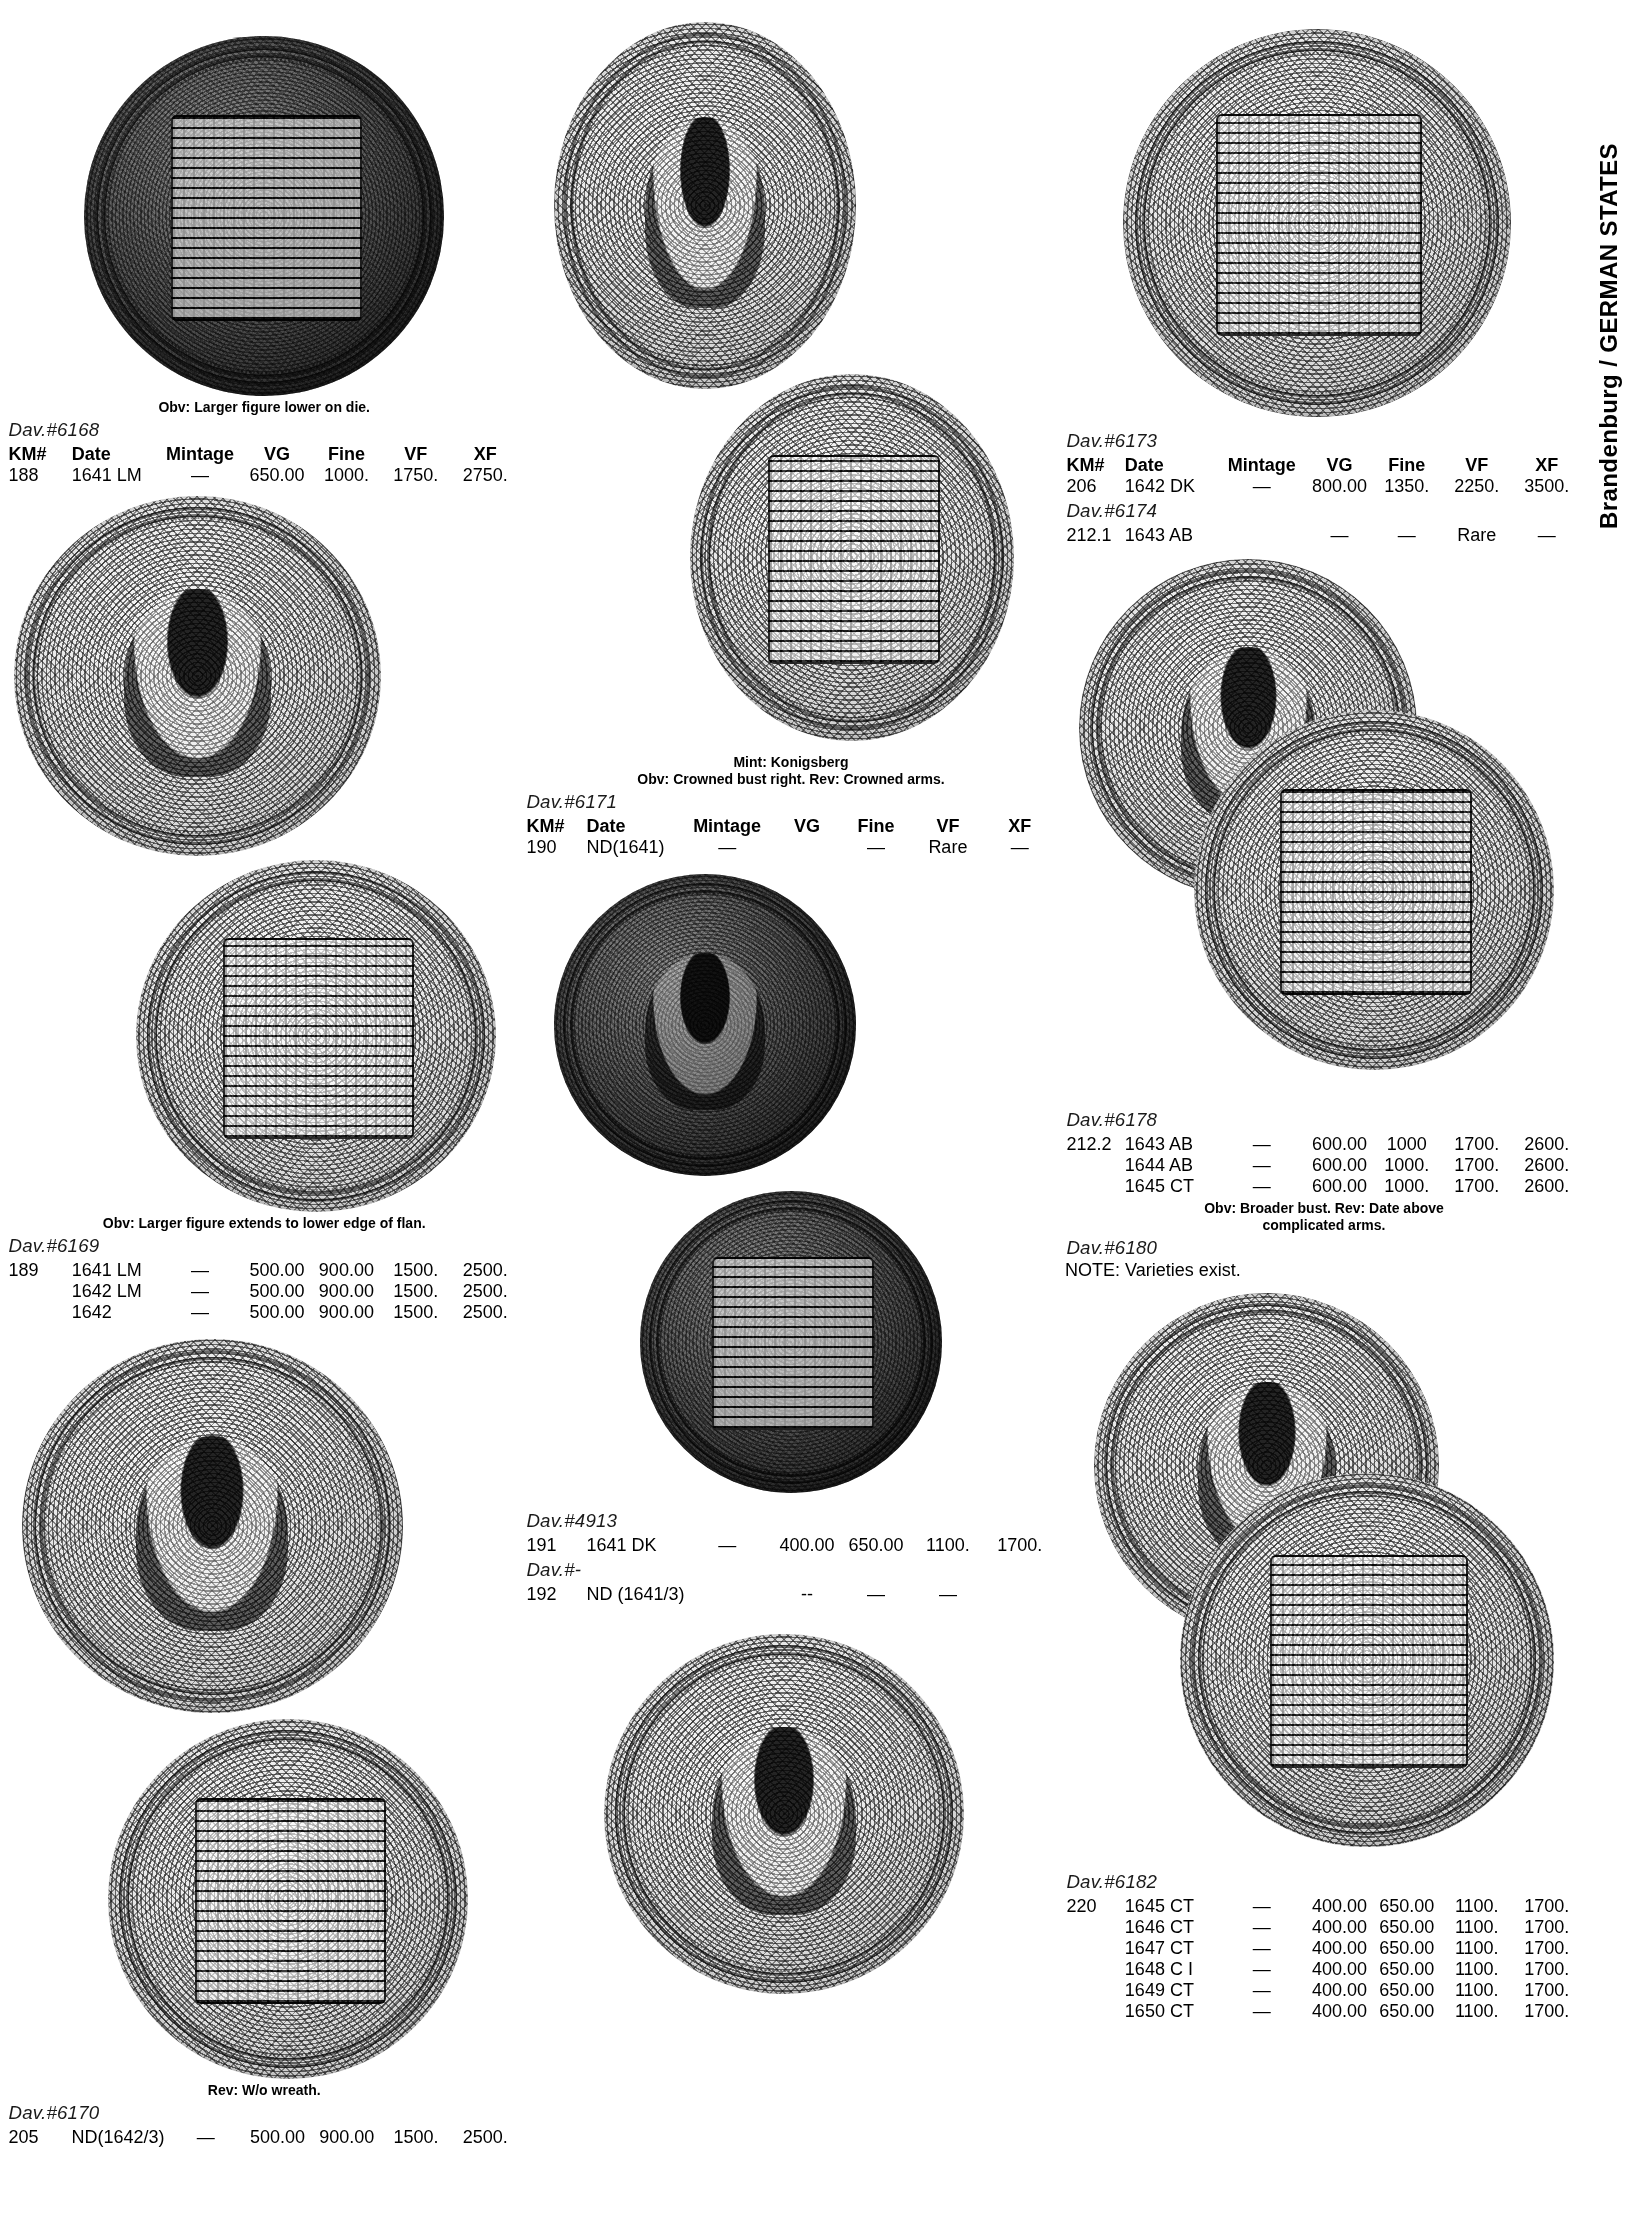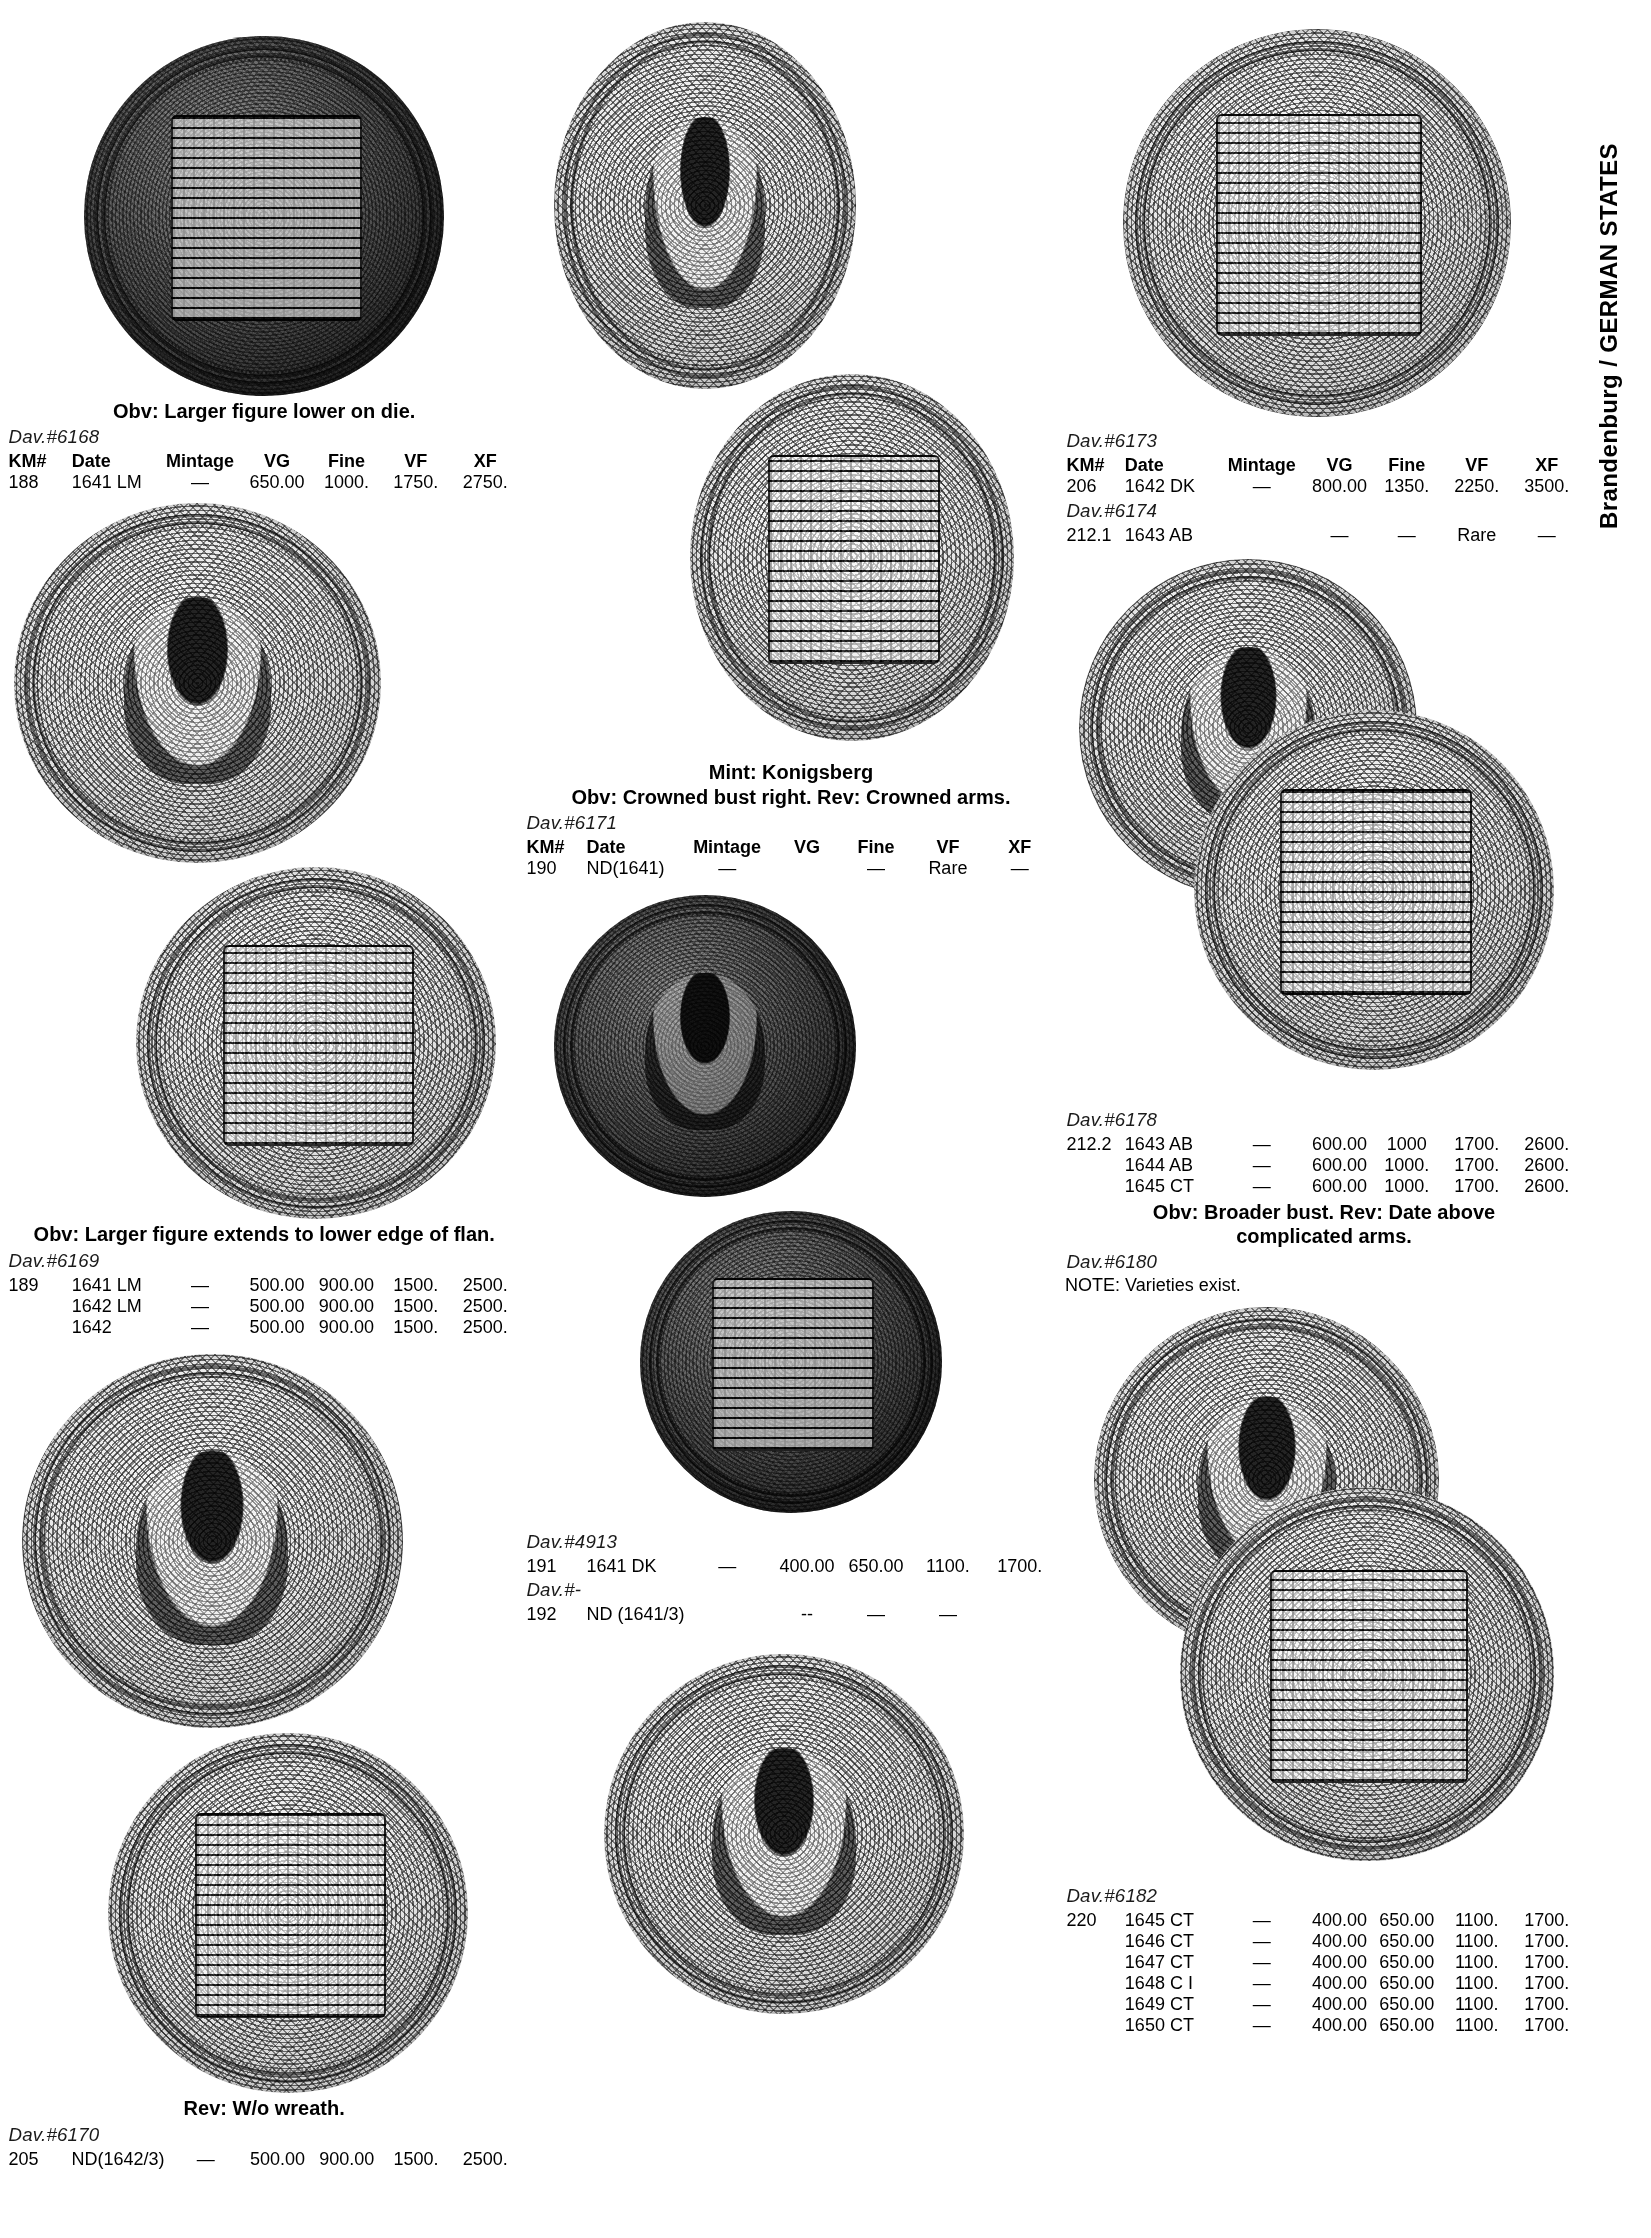--- a/index.html
+++ b/index.html
@@ -37,21 +37,21 @@
   }
 
   
   .col{position:absolute;top:0;}
   .col1{left:7.2px;width:514px;}
   .col2{left:525px;width:532px;}
   .col3{left:1065px;width:518px;}
 
   
   .caption{
-    text-align:center;font-weight:bold;font-size:20px;line-height:1.22;
+    text-align:center;font-weight:bold;font-size:14px;line-height:1.22;
     margin:2.9px 0 1.4px 0;
   }
   .dav{
     font-style:italic;font-size:18.7px;letter-spacing:0.2px;
     margin:2.9px 0 0 1.4px;color:#1a1a1a;
   }
   table.pr{
     border-collapse:collapse;
     font-size:18px;
     width:100%;
@@ -265,21 +265,21 @@
     </div>
 
     <div style="margin-top:-14.4px;">
       <div class="coin line" style="width:324px;height:367px;margin-left:165px;">
         <div class="tex"></div>
           <div class="legend"></div>
           <div class="shield"></div>
       </div>
     </div>
 
-    <div class="caption" style="margin-top:19px;">
+    <div class="caption" style="margin-top:13px;">
       <div>Mint: Konigsberg</div>
       <div>Obv: Crowned bust right. Rev: Crowned arms.</div>
     </div>
     <div class="dav">Dav.#6171</div>
     <table class="pr">
       <thead>
         <tr>
           <th class="km" style="width:11%">KM#</th>
           <th class="date" style="width:18%">Date</th>
           <th style="width:18%">Mintage</th>

